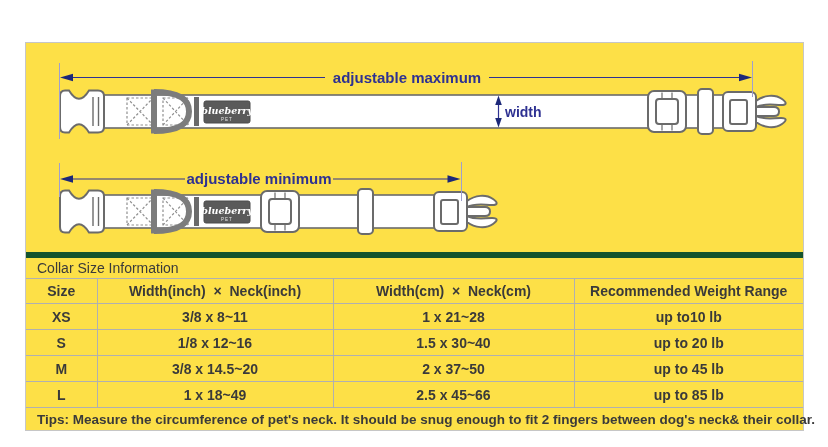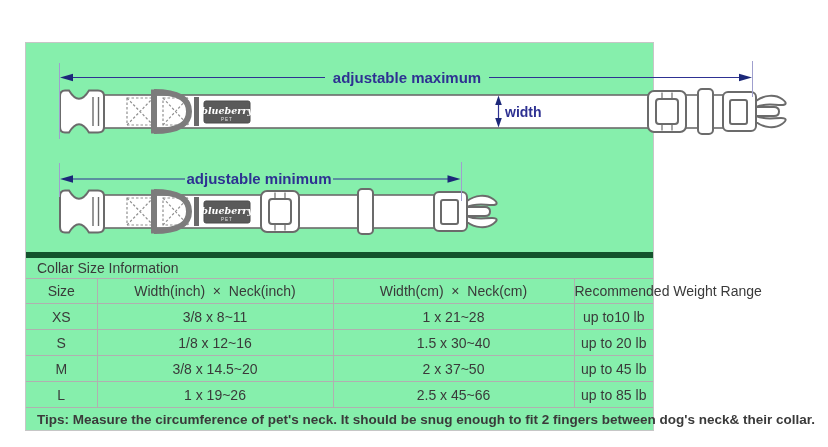--- a/index.html
+++ b/index.html
@@ -1,39 +1,39 @@
 <!DOCTYPE html>
 <html><head>
 <meta charset="utf-8">
 <style>
   html,body{margin:0;padding:0;background:#fff;}
   .stage{
     position:relative;width:828px;height:447px;background:#fff;overflow:hidden;
     font-family:"Liberation Sans",sans-serif;color:#3a3a3a;
   }
   .frame{
-    position:absolute;left:25px;top:42px;width:629px;height:389px;
-    border:1px solid #c6c6c6;box-sizing:border-box;background:#86efac;
+    position:absolute;left:25px;top:42px;width:779px;height:389px;
+    border:1px solid #c6c6c6;box-sizing:border-box;background:#fde047;
     display:flex;flex-direction:column;
   }
   .diagram-area{height:209px;position:relative;flex:none;}
   .diagram-area svg{position:absolute;left:0;top:0;}
   .title-row{
     flex:none;height:27px;box-sizing:border-box;
     border-top:6px solid #14532d;border-bottom:1px solid #b0b0b0;
     display:flex;align-items:center;padding-left:11px;
     font-size:14px;color:#3a3a3a;
   }
   table.size-table{
     width:100%;border-collapse:collapse;table-layout:fixed;flex:none;
   }
   table.size-table th, table.size-table td{
     border:1px solid #b0b0b0;padding:0;height:24px;
     text-align:center;vertical-align:middle;
-    font-size:14px;font-weight:400;color:#3a3a3a;
+    font-size:14px;font-weight:700;color:#3a3a3a;
   }
   table.size-table th{white-space:pre;border-top:none;}
   table.size-table th:first-child, table.size-table td:first-child{border-left:none;}
   table.size-table th:last-child,  table.size-table td:last-child{border-right:none;}
   table.size-table tbody tr td{height:25px;}
   table.size-table tbody tr:last-child td{border-bottom:none;}
   .tips-row{
     flex:1;box-sizing:border-box;border-top:1px solid #b0b0b0;
     display:flex;align-items:center;padding:0 11px;
     font-size:13.5px;color:#3a3a3a;white-space:nowrap;font-weight:bold;
@@ -157,21 +157,21 @@
           <td>up to 20 lb</td>
         </tr>
         <tr>
           <td>M</td>
           <td>3/8 x 14.5~20</td>
           <td>2 x 37~50</td>
           <td>up to 45 lb</td>
         </tr>
         <tr>
           <td>L</td>
-          <td>1 x 19~26</td>
+          <td>1 x 18~49</td>
           <td>2.5 x 45~66</td>
           <td>up to 85 lb</td>
         </tr>
       </tbody>
     </table>
 
     <div class="tips-row">Tips: Measure the circumference of pet's neck. It should be snug enough to fit 2 fingers between dog's neck&amp; their collar.</div>
 
   </div>
 </div>

